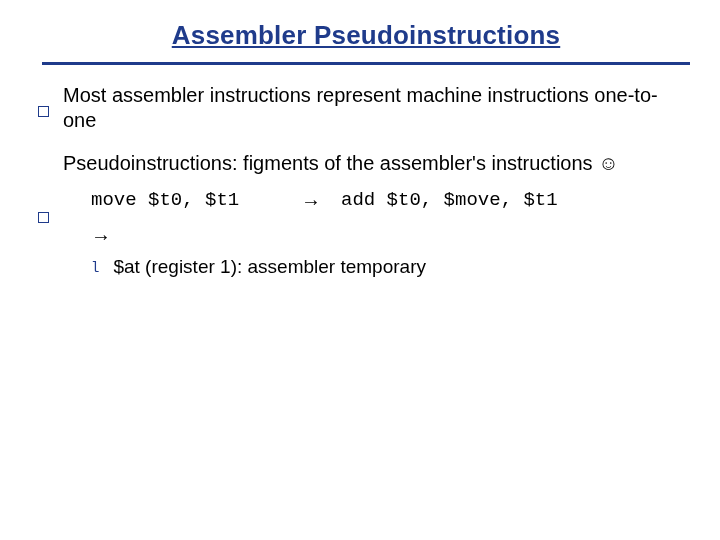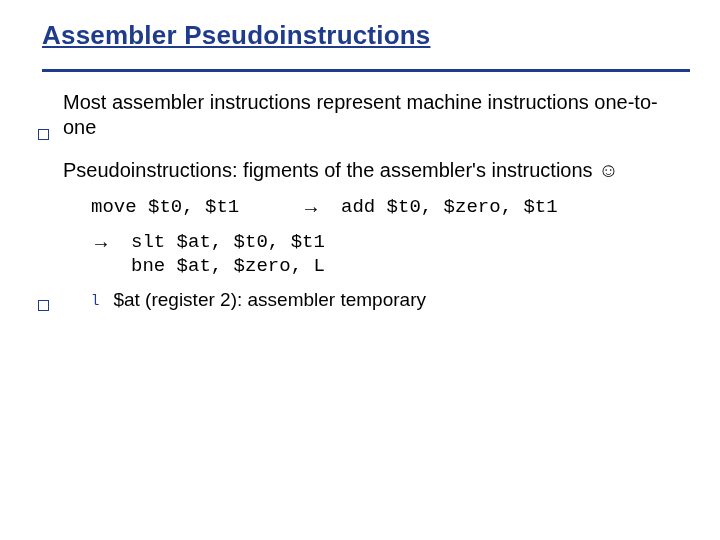--- a/index.html
+++ b/index.html
@@ -16,30 +16,31 @@
     width: 720px;
     height: 540px;
     padding: 20px 30px 0 30px;
   }
   .title {
     font-size: 26px;
     font-weight: bold;
     color: #1f3b8b;
     text-decoration: underline;
     border-bottom: 3px solid #1f3b8b;
-    padding-bottom: 18px;
+    padding-bottom: 11px;
     margin: 0 0 18px 12px;
     letter-spacing: 0.2px;
+    text-align: center;
   }
   .bullets {
     padding-left: 8px;
   }
   .bullet-row {
     display: flex;
-    align-items: flex-end;
+    align-items: center;
     margin-bottom: 18px;
   }
   .sq {
     display: inline-block;
     width: 11px;
     height: 11px;
     border: 1.5px solid #1f3b8b;
     margin-top: 6px;
     margin-right: 14px;
     flex: 0 0 auto;
@@ -110,30 +111,28 @@
 
     <div class="bullet-row">
       <span class="sq"></span>
       <div style="flex:1">
         <span class="btext">Pseudoinstructions: figments of the assembler's instructions ☺</span>
 
         <div class="code-grid">
           <div class="code-row">
             <span class="mono c-left">move $t0, $t1</span>
             <span class="c-arrow">→</span>
-            <span class="mono c-right">add $t0, $zero, $t1</span>
+            <span class="mono c-right">add $t0, $move, $t1</span>
           </div>
           <div class="code-row">
             <span class="c-arrow">→</span>
-            <span class="mono c-right">slt $at, $t0, $t1
-bne $at, $zero, L</span>
           </div>
         </div>
 
         <div class="sub-bullet">
           <span class="sub-mark">l</span>
-          <span class="sub-text">$at (register 2): assembler temporary</span>
+          <span class="sub-text">$at (register 1): assembler temporary</span>
         </div>
       </div>
     </div>
 
   </div>
 </div>
 
 </body></html>

